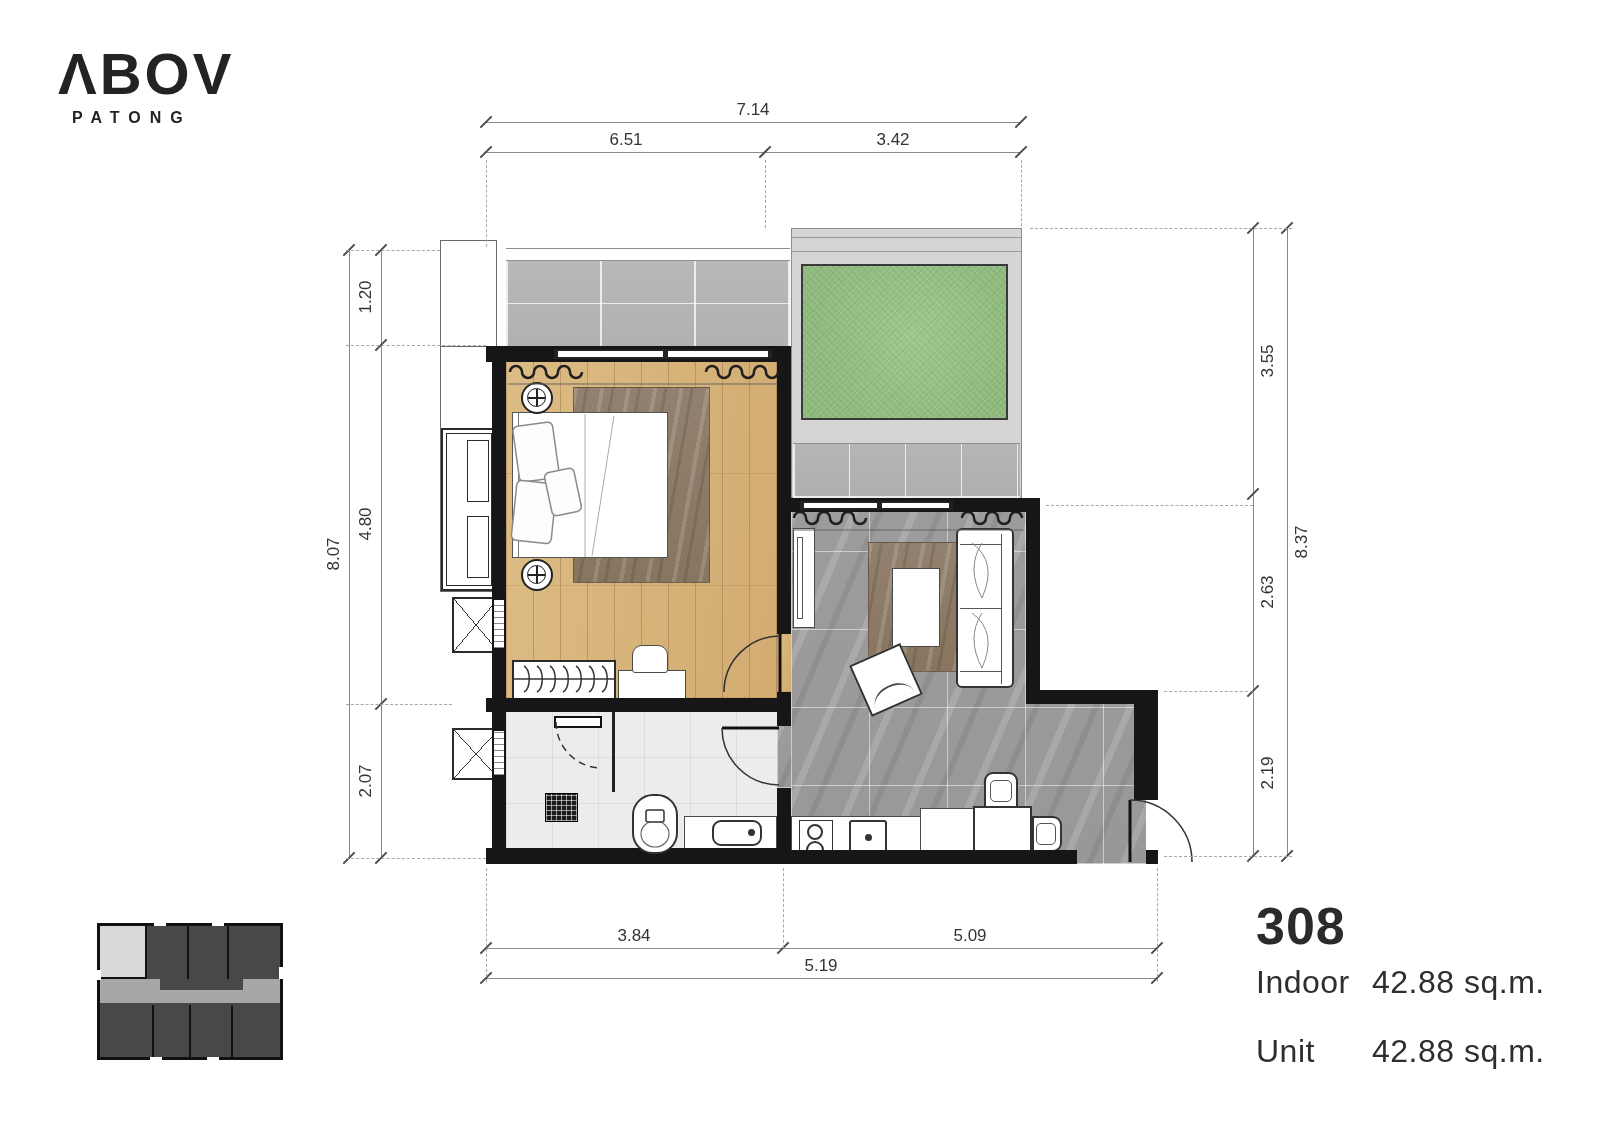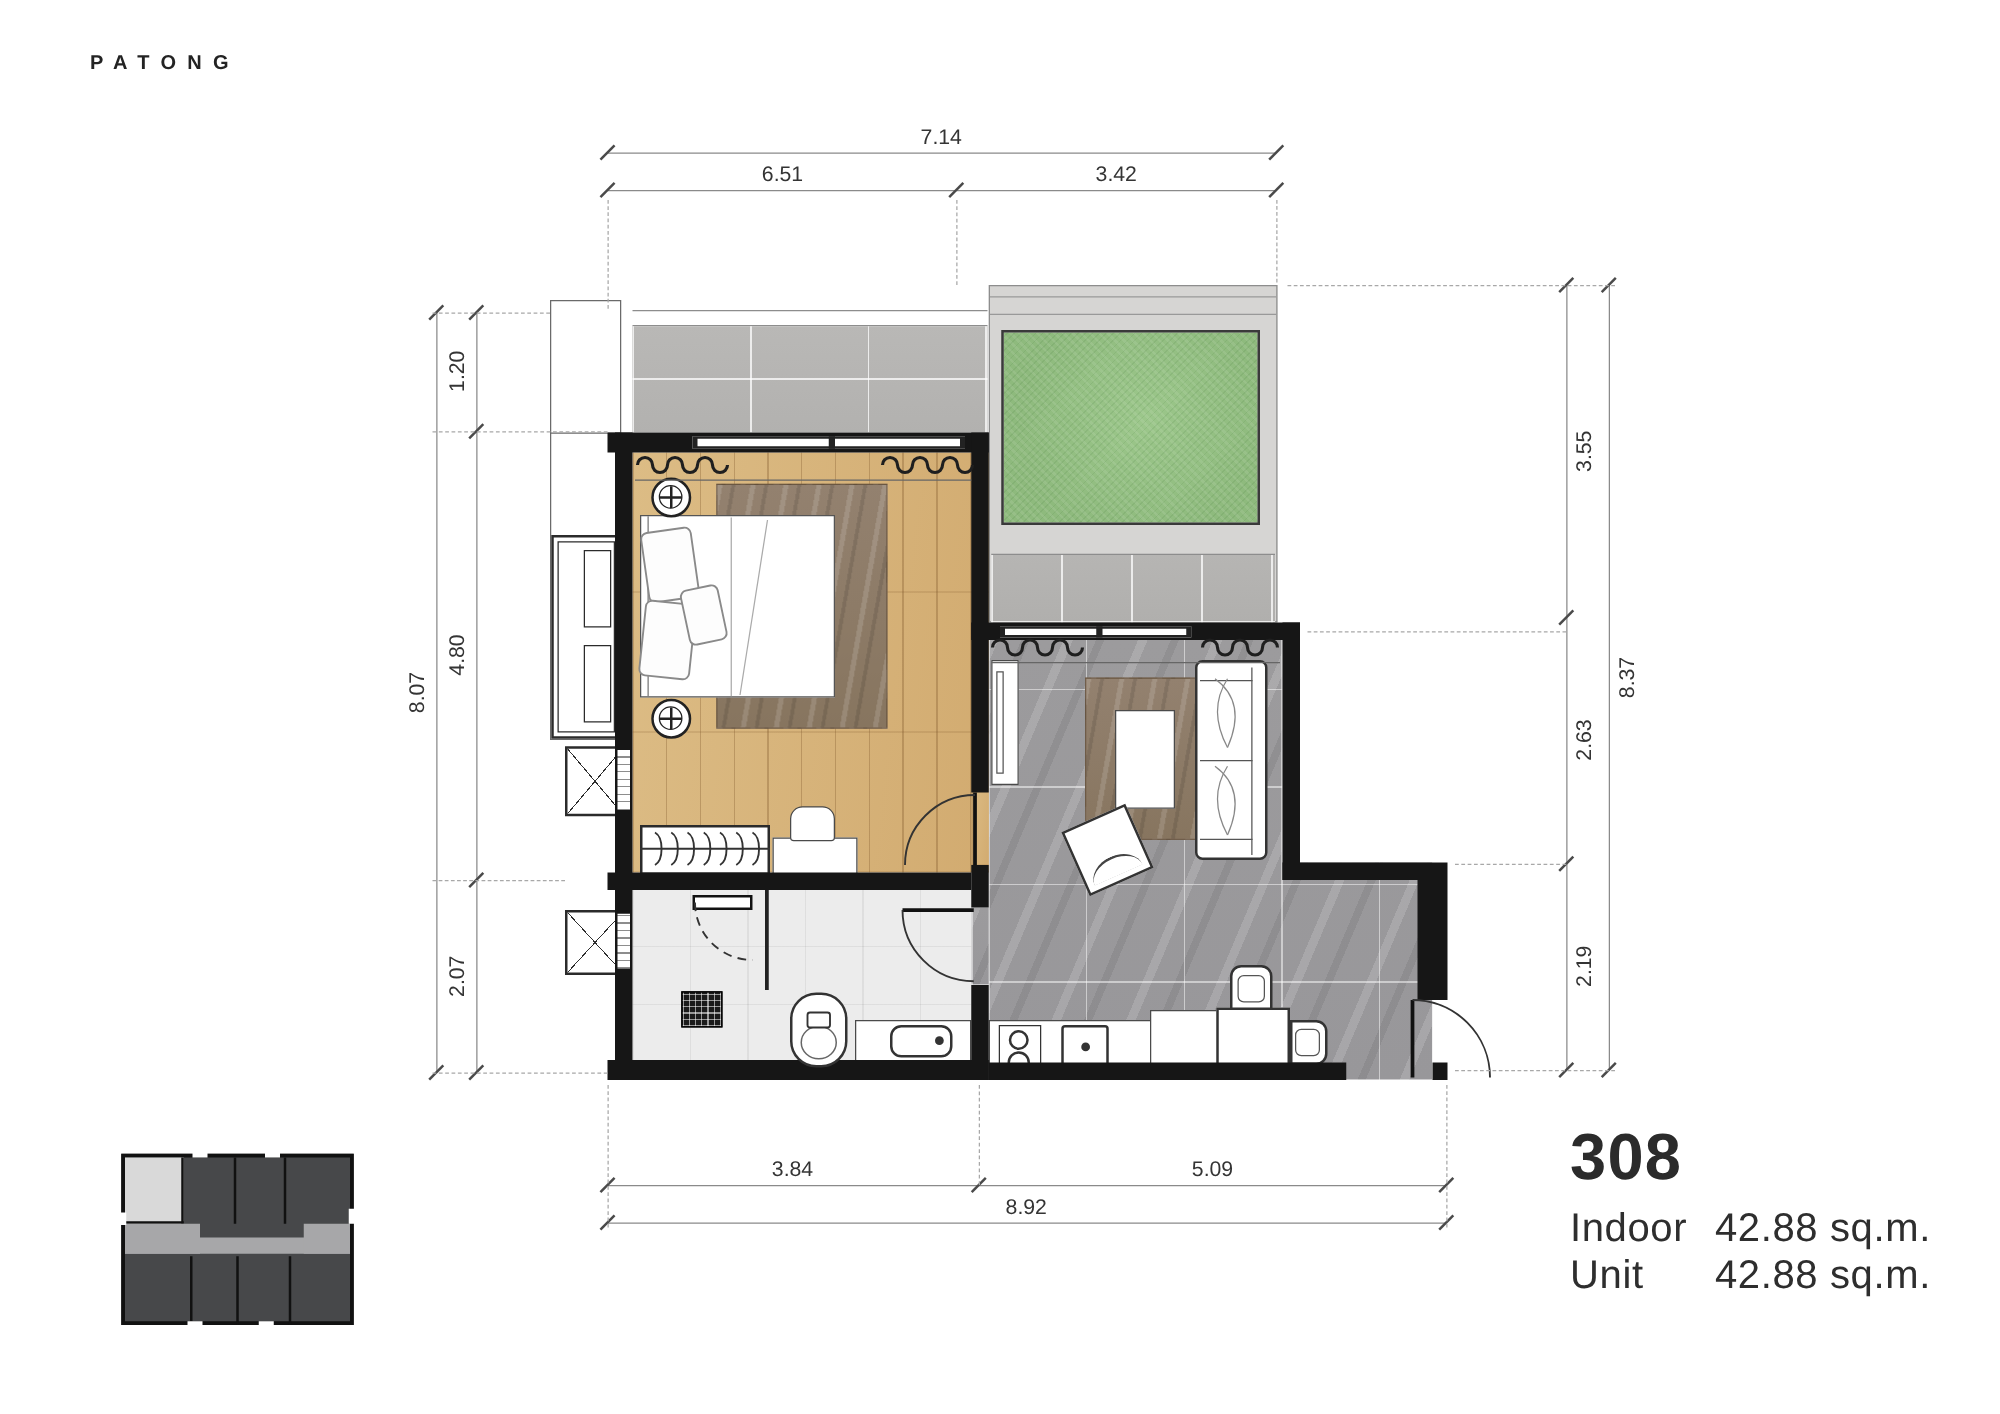--- a/index.html
+++ b/index.html
@@ -60,20 +60,21 @@
   .logo-sub{font-size:16px;font-weight:bold;letter-spacing:9px;color:#232323;margin:2px 0 12px 14px;}
   .unit-no{font-size:52px;font-weight:bold;color:#2b2b2b;letter-spacing:1px;}
   .unit-lab{font-size:32px;color:#2e2e2e;letter-spacing:.5px;}
 </style>
 </head>
 <body>
 
 <div id="stage">
 
   <div class="a" style="left:58px;top:40px;">
+    <div class="logo-brand">ΛBOV</div>
     <div class="logo-sub">PATONG</div>
   </div>
 
   <div class="a" style="left:440px;top:240px;width:57px;height:352px;background:#fff;border:1px solid #6a6a6a;"></div>
   <div class="a" style="left:440px;top:346px;width:57px;height:1px;background:#6a6a6a;"></div>
   <div class="a" style="left:441px;top:428px;width:56px;height:163px;background:#fff;border:2px solid #2b2b2b;">
     <div class="a" style="left:3px;top:3px;right:3px;bottom:3px;border:1px solid #2b2b2b;"></div>
     <div class="a" style="left:24px;top:10px;width:22px;height:62px;border:1.5px solid #2b2b2b;"></div>
     <div class="a" style="left:24px;top:86px;width:22px;height:62px;border:1.5px solid #2b2b2b;"></div>
   </div>
@@ -247,21 +248,21 @@
 
   <div class="a ln" style="left:486px;top:948px;width:671px;height:1px;"></div>
   <div class="a tk" style="left:486px;top:948px;"></div>
   <div class="a tk" style="left:783px;top:948px;"></div>
   <div class="a tk" style="left:1157px;top:948px;"></div>
   <div class="a dl" style="left:634px;top:936px;">3.84</div>
   <div class="a dl" style="left:970px;top:936px;">5.09</div>
   <div class="a ln" style="left:486px;top:978px;width:671px;height:1px;"></div>
   <div class="a tk" style="left:486px;top:978px;"></div>
   <div class="a tk" style="left:1157px;top:978px;"></div>
-  <div class="a dl" style="left:821px;top:966px;">8.92</div>
+  <div class="a dl" style="left:821px;top:966px;">5.19</div>
   <div class="a dv" style="left:486px;top:868px;height:114px;"></div>
   <div class="a dv" style="left:783px;top:868px;height:80px;"></div>
   <div class="a dv" style="left:1157px;top:868px;height:114px;"></div>
 
   <div class="a ln" style="left:349px;top:250px;width:1px;height:608px;"></div>
   <div class="a tk" style="left:349px;top:250px;"></div>
   <div class="a tk" style="left:349px;top:858px;"></div>
   <div class="a dlv" style="left:334px;top:554px;">8.07</div>
   <div class="a ln" style="left:381px;top:250px;width:1px;height:608px;"></div>
   <div class="a tk" style="left:381px;top:250px;"></div>
@@ -311,19 +312,19 @@
     <div class="a" style="left:2px;top:73px;width:7px;height:10px;background:#fff;"></div>
     <div class="a" style="left:187px;top:70px;width:7px;height:12px;background:#fff;"></div>
   </div>
 
   <div class="a" style="left:1256px;top:896px;width:330px;">
     <div class="unit-no">308</div>
     <div style="position:relative;margin-top:8px;">
       <span class="unit-lab">Indoor</span>
       <span class="unit-lab" style="position:absolute;left:116px;">42.88 sq.m.</span>
     </div>
-    <div style="position:relative;">
+    <div style="position:relative;margin-top:32px;">
       <span class="unit-lab">Unit</span>
       <span class="unit-lab" style="position:absolute;left:116px;">42.88 sq.m.</span>
     </div>
   </div>
 
 </div>
 
 </body></html>

